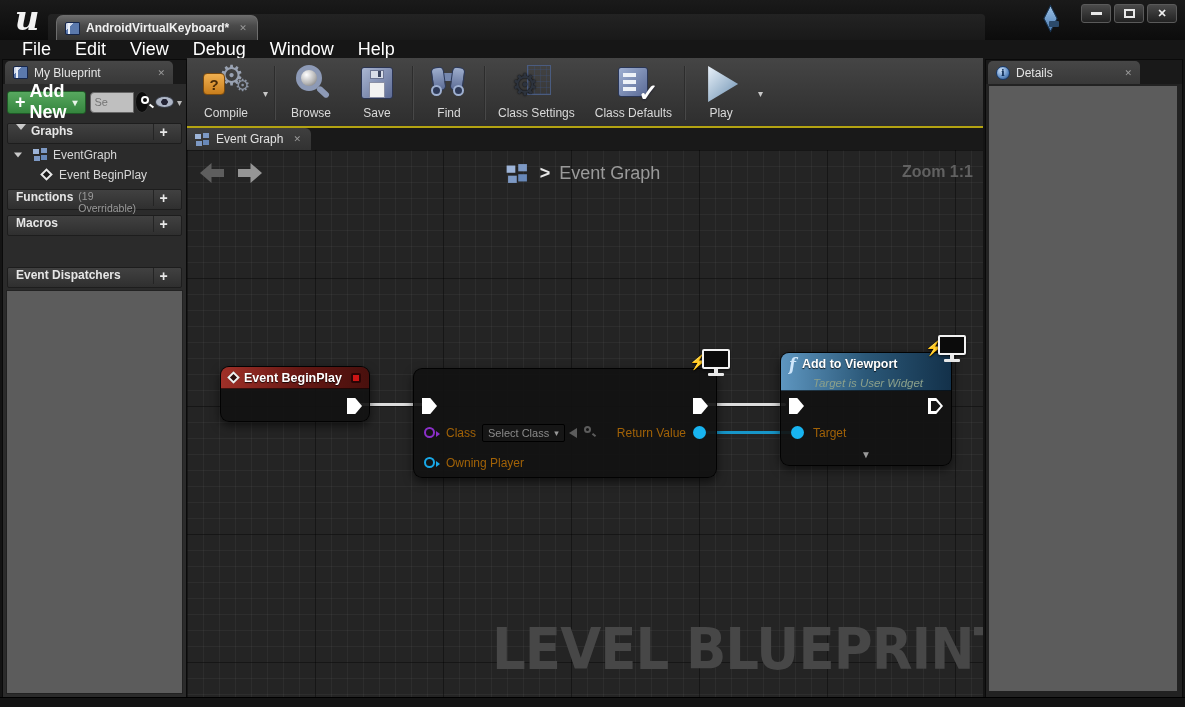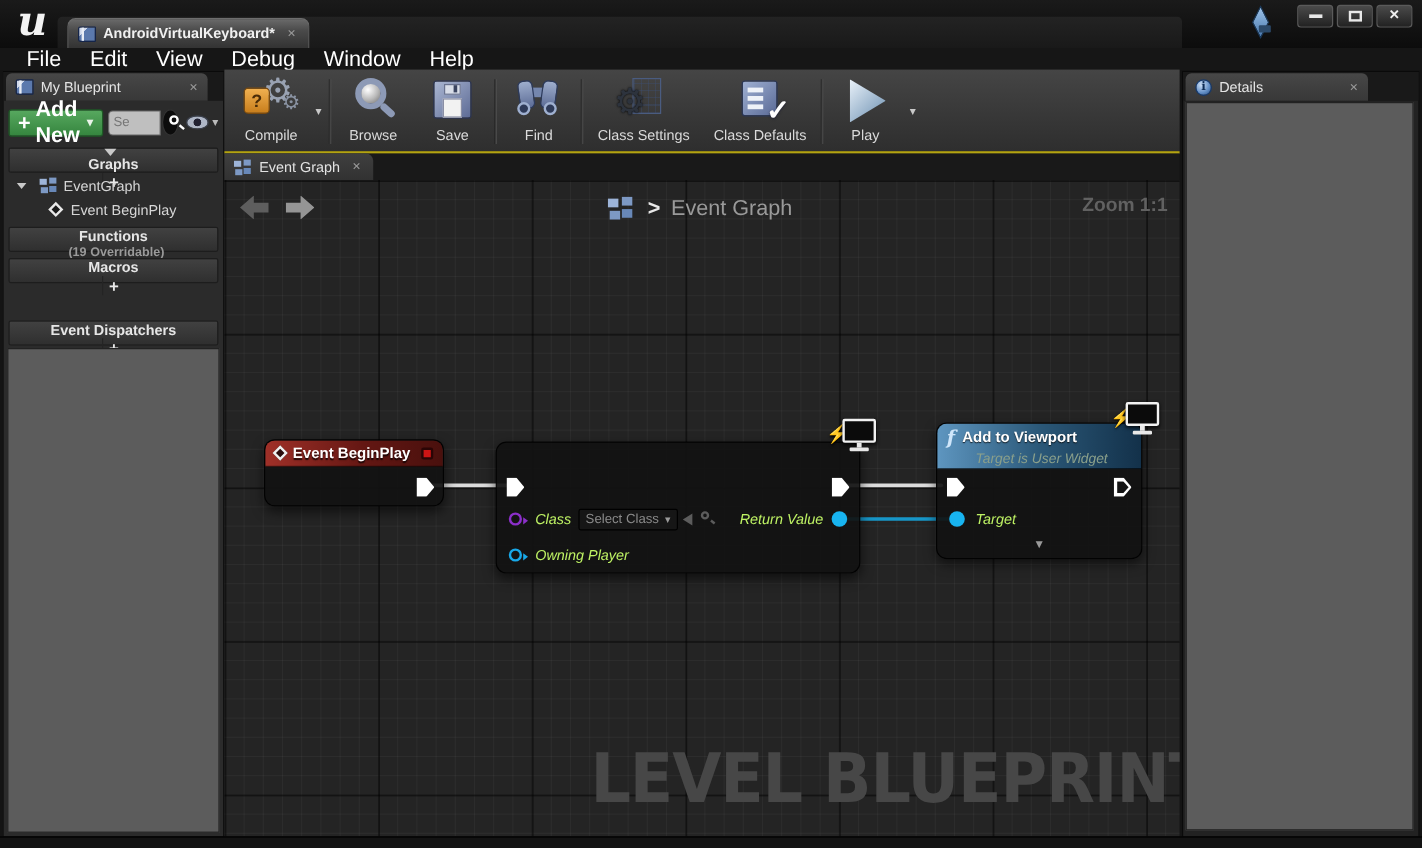--- a/index.html
+++ b/index.html
@@ -54,23 +54,23 @@
   .addnew-btn .caret-down { font-size:10px; color:#eaf5ea; }
   .mbp-search { width:44px; height:21px; background:#bfbfbf; border:1px solid #666; border-radius:4px 0 0 4px; font-size:11px; color:#555; padding:0 4px; font-family:"Liberation Sans",sans-serif; }
   .search-btn { width:22px; height:22px; margin-left:-3px; border-radius:50%; background:#0c0c0c; border:1px solid #333; position:relative; }
   .search-btn .lens { position:absolute; left:5px; top:4px; width:8px; height:8px; border:2px solid #fff; border-radius:50%; }
   .search-btn .handle { position:absolute; left:13px; top:13px; width:5px; height:2px; background:#fff; transform:rotate(40deg); }
   .eye-wrap { display:flex; align-items:center; gap:3px; margin-left:2px; }
   .eye-icon { width:19px; height:12px; background:radial-gradient(circle at 50% 50%, #223 0 3px, #aeb6c6 3.5px); border-radius:50%; border:1px solid #3a3f4a; }
   .eye-wrap .caret-down { font-size:10px; color:#bbb; }
 
   .sect-head { position:absolute; left:4px; right:4px; height:21px; background:linear-gradient(#414141,#2f2f2f); border:1px solid #1d1d1d; border-radius:2px;
-    display:flex; align-items:center; padding:0 8px; font-size:12px; font-weight:bold; color:#e6e6e6;flex-direction:column; }
+    display:flex; align-items:flex-start; padding:0 8px; font-size:12px; font-weight:bold; color:#e6e6e6; }
   .sect-head .spacer { flex:1; }
-  .sect-note { font-weight:bold; font-size:10.5px; color:#9a9a9a; margin-left:5px; }
+  .sect-note { font-weight:normal; font-size:10.5px; color:#9a9a9a; margin-left:5px; }
   .plus-btn { width:20px; text-align:center; color:#e8e8e8; font-size:14px; font-weight:bold; border-left:1px solid #242424; }
   .tri-exp { width:0; height:0; border-left:5px solid transparent; border-right:5px solid transparent; border-top:6px solid #c9c9c9; margin-right:5px; }
   .tree-row { position:absolute; left:6px; right:6px; height:19px; display:flex; align-items:center; font-size:12px; color:#d6d6d6; gap:5px; }
   .grid-icon { position:relative; width:15px; height:13px; }
   .grid-icon i { position:absolute; width:6px; height:5px; background:#7d99c4; }
   .grid-icon i:nth-child(1){ left:0; top:1px; background:#9db4d8; }
   .grid-icon i:nth-child(2){ left:8px; top:0; }
   .grid-icon i:nth-child(3){ left:1px; top:8px; }
   .grid-icon i:nth-child(4){ left:8px; top:7px; background:#6888b8; }
   .diamond-icon { width:9px; height:9px; border:2px solid #e8e8e8; background:#1a1a1a; transform:rotate(45deg); margin:0 3px; }
@@ -160,21 +160,21 @@
   .evt-stop { margin-left:auto; width:10px; height:10px; background:#cc1515; border:2px solid #2a0505; border-radius:2px; }
   .box-icon { position:relative; width:15px; height:13px; background:#d9cfae; border:1px solid #4a4536; border-radius:2px; }
   .box-icon::after { content:""; position:absolute; left:0; right:0; top:4px; height:2px; background:#8a8268; }
   .pin-exec { position:absolute; width:15px; height:16px; background:#fff; clip-path:polygon(0 0,55% 0,100% 50%,55% 100%,0 100%); }
   .pin-exec .inner { position:absolute; left:2.5px; top:3px; right:2.5px; bottom:3px; background:#141414; clip-path:polygon(0 0,55% 0,100% 50%,55% 100%,0 100%); }
   .pin-ring { position:absolute; width:11px; height:11px; border-radius:50%; border:2.5px solid #18a8e8; }
   .ring-purple { border-color:#8b2fc9; }
   .pin-ring .tick, .pin-dot .tick { position:absolute; left:10px; top:1.5px; width:0; height:0; border-top:3px solid transparent; border-bottom:3px solid transparent; border-left:4px solid currentColor; }
   .pin-ring { color:#18a8e8; } .ring-purple { color:#8b2fc9; }
   .pin-dot { position:absolute; width:13px; height:13px; border-radius:50%; background:#18b4f0; color:#18b4f0; }
-  .pin-label { position:absolute; font-size:12px; color:#bef264; white-space:nowrap;font-style:italic; }
+  .pin-label { position:absolute; font-size:12px; color:#a16207; white-space:nowrap; }
   .select-class { position:absolute; height:18px; background:#161616; border:1px solid #000; border-radius:2px; color:#8a8a8a;
     font-size:11px; display:flex; align-items:center; gap:5px; padding:0 5px; }
   .select-class .caret-down { font-size:9px; color:#9a9a9a; }
   .mini-back { position:absolute; width:0; height:0; border-top:5px solid transparent; border-bottom:5px solid transparent; border-right:8px solid #5c5c5c; }
   .mini-mag { position:absolute; width:7px; height:7px; border:2px solid #5c5c5c; border-radius:50%; }
   .mini-mag::after { content:""; position:absolute; left:6px; top:6px; width:4px; height:2px; background:#5c5c5c; transform:rotate(40deg); }
   .expand-caret::before { content:"\25BC"; }
   .node-expand { position:absolute; font-size:10px; color:#9a9a9a; }
 
   

